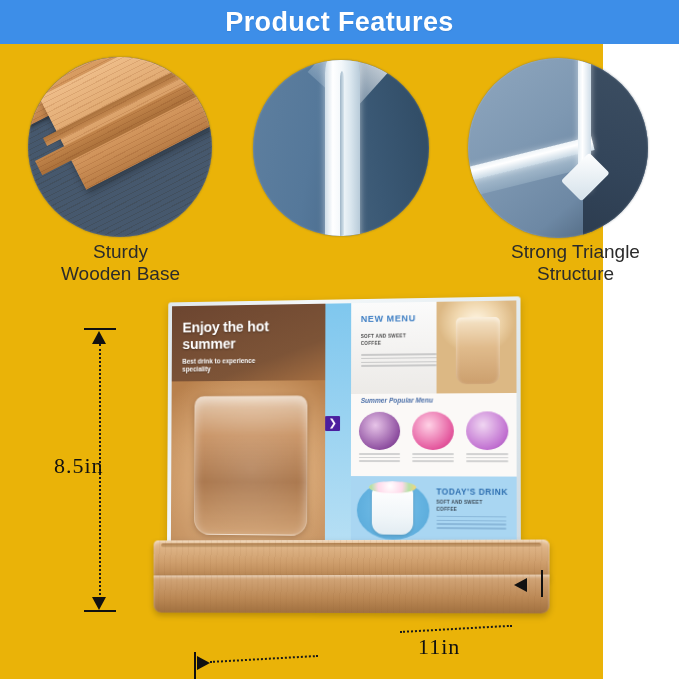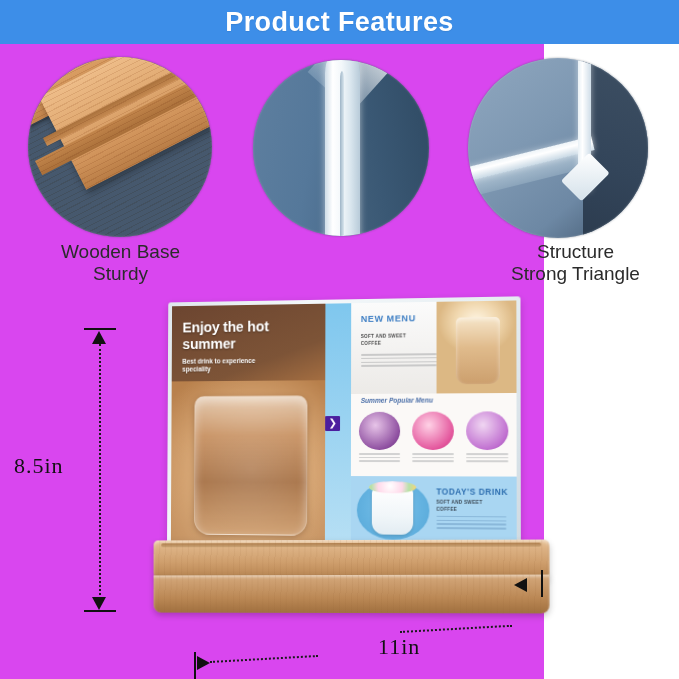--- a/index.html
+++ b/index.html
@@ -2,21 +2,21 @@
 <html><head>
 <meta charset="utf-8">
 <style>
   html, body {
     margin: 0; padding: 0;
     width: 679px; height: 679px;
     background: #ffffff;
     font-family: "Liberation Sans", sans-serif;
     overflow: hidden;
   }
-  #page { position: relative; width: 544px; height: 679px; background: #d946ef; }
+  #page { position: relative; width: 603px; height: 679px; background: #eab308; }
 
   
   .banner {
     position: absolute; left: 0; top: 0; width: 679px; height: 44px;
     background: #3d8ee8;
     display: flex; align-items: center; justify-content: center;
   }
   .banner-title {
     color: #ffffff; font-size: 27px; font-weight: bold;
     letter-spacing: 0.4px; line-height: 1;
@@ -268,21 +268,21 @@
     border-top:7px solid transparent; border-bottom:7px solid transparent;
     border-right:13px solid #111;
   }
   .arrow-right{
     position:absolute; width:0; height:0;
     border-top:7px solid transparent; border-bottom:7px solid transparent;
     border-left:13px solid #111;
   }
   .dim-label{
     position:absolute; color:#111; font-size:22px;
-    font-family:"Liberation Serif", serif; letter-spacing:1px;
+    font-family:"Liberation Serif", serif; letter-spacing:1px;margin-left:40px;
   }
 </style>
 </head>
 <body>
 
 <div id="page">
 
   <div class="banner">
     <div class="banner-title">Product Features</div>
   </div>
@@ -291,22 +291,22 @@
     <div class="circle" style="width:184px; height:180px;">
       <div class="c1-bg"></div>
       <div class="c1-plank c1-top"></div>
       <div class="c1-plank c1-main"></div>
       <div class="c1-groove"></div>
       <div class="c1-edge"></div>
       <div class="c1-grain"></div>
     </div>
   </div>
   <div class="caption" style="left:18px; top:241px; width:205px;">
+    <div>Sturdy</div>
     <div>Wooden Base</div>
-    <div>Sturdy</div>
   </div>
 
   <div class="feature" style="left:253px; top:60px; width:176px; height:176px;">
     <div class="circle" style="width:176px; height:176px;">
       <div class="c2-left"></div>
       <div class="c2-right"></div>
       <div class="c2-top-sheen"></div>
       <div class="c2-bar"></div>
       <div class="c2-groove"></div>
     </div>
@@ -316,22 +316,22 @@
     <div class="circle" style="width:180px; height:180px;">
       <div class="c3-bg"></div>
       <div class="c3-dark"></div>
       <div class="c3-shelf"></div>
       <div class="c3-horiz"></div>
       <div class="c3-vert"></div>
       <div class="c3-knee"></div>
     </div>
   </div>
   <div class="caption" style="left:478px; top:241px; width:195px;">
+    <div>Strong Triangle</div>
     <div>Structure</div>
-    <div>Strong Triangle</div>
   </div>
 
   <div class="product" style="left:163px; top:299px; width:355px; height:248px;">
     <div class="frame">
       <div class="acrylic-edge"></div>
       <div class="poster">
 
         <div class="p-left">
           <div class="p-left-photo"></div>
           <div class="p-glass"></div>

